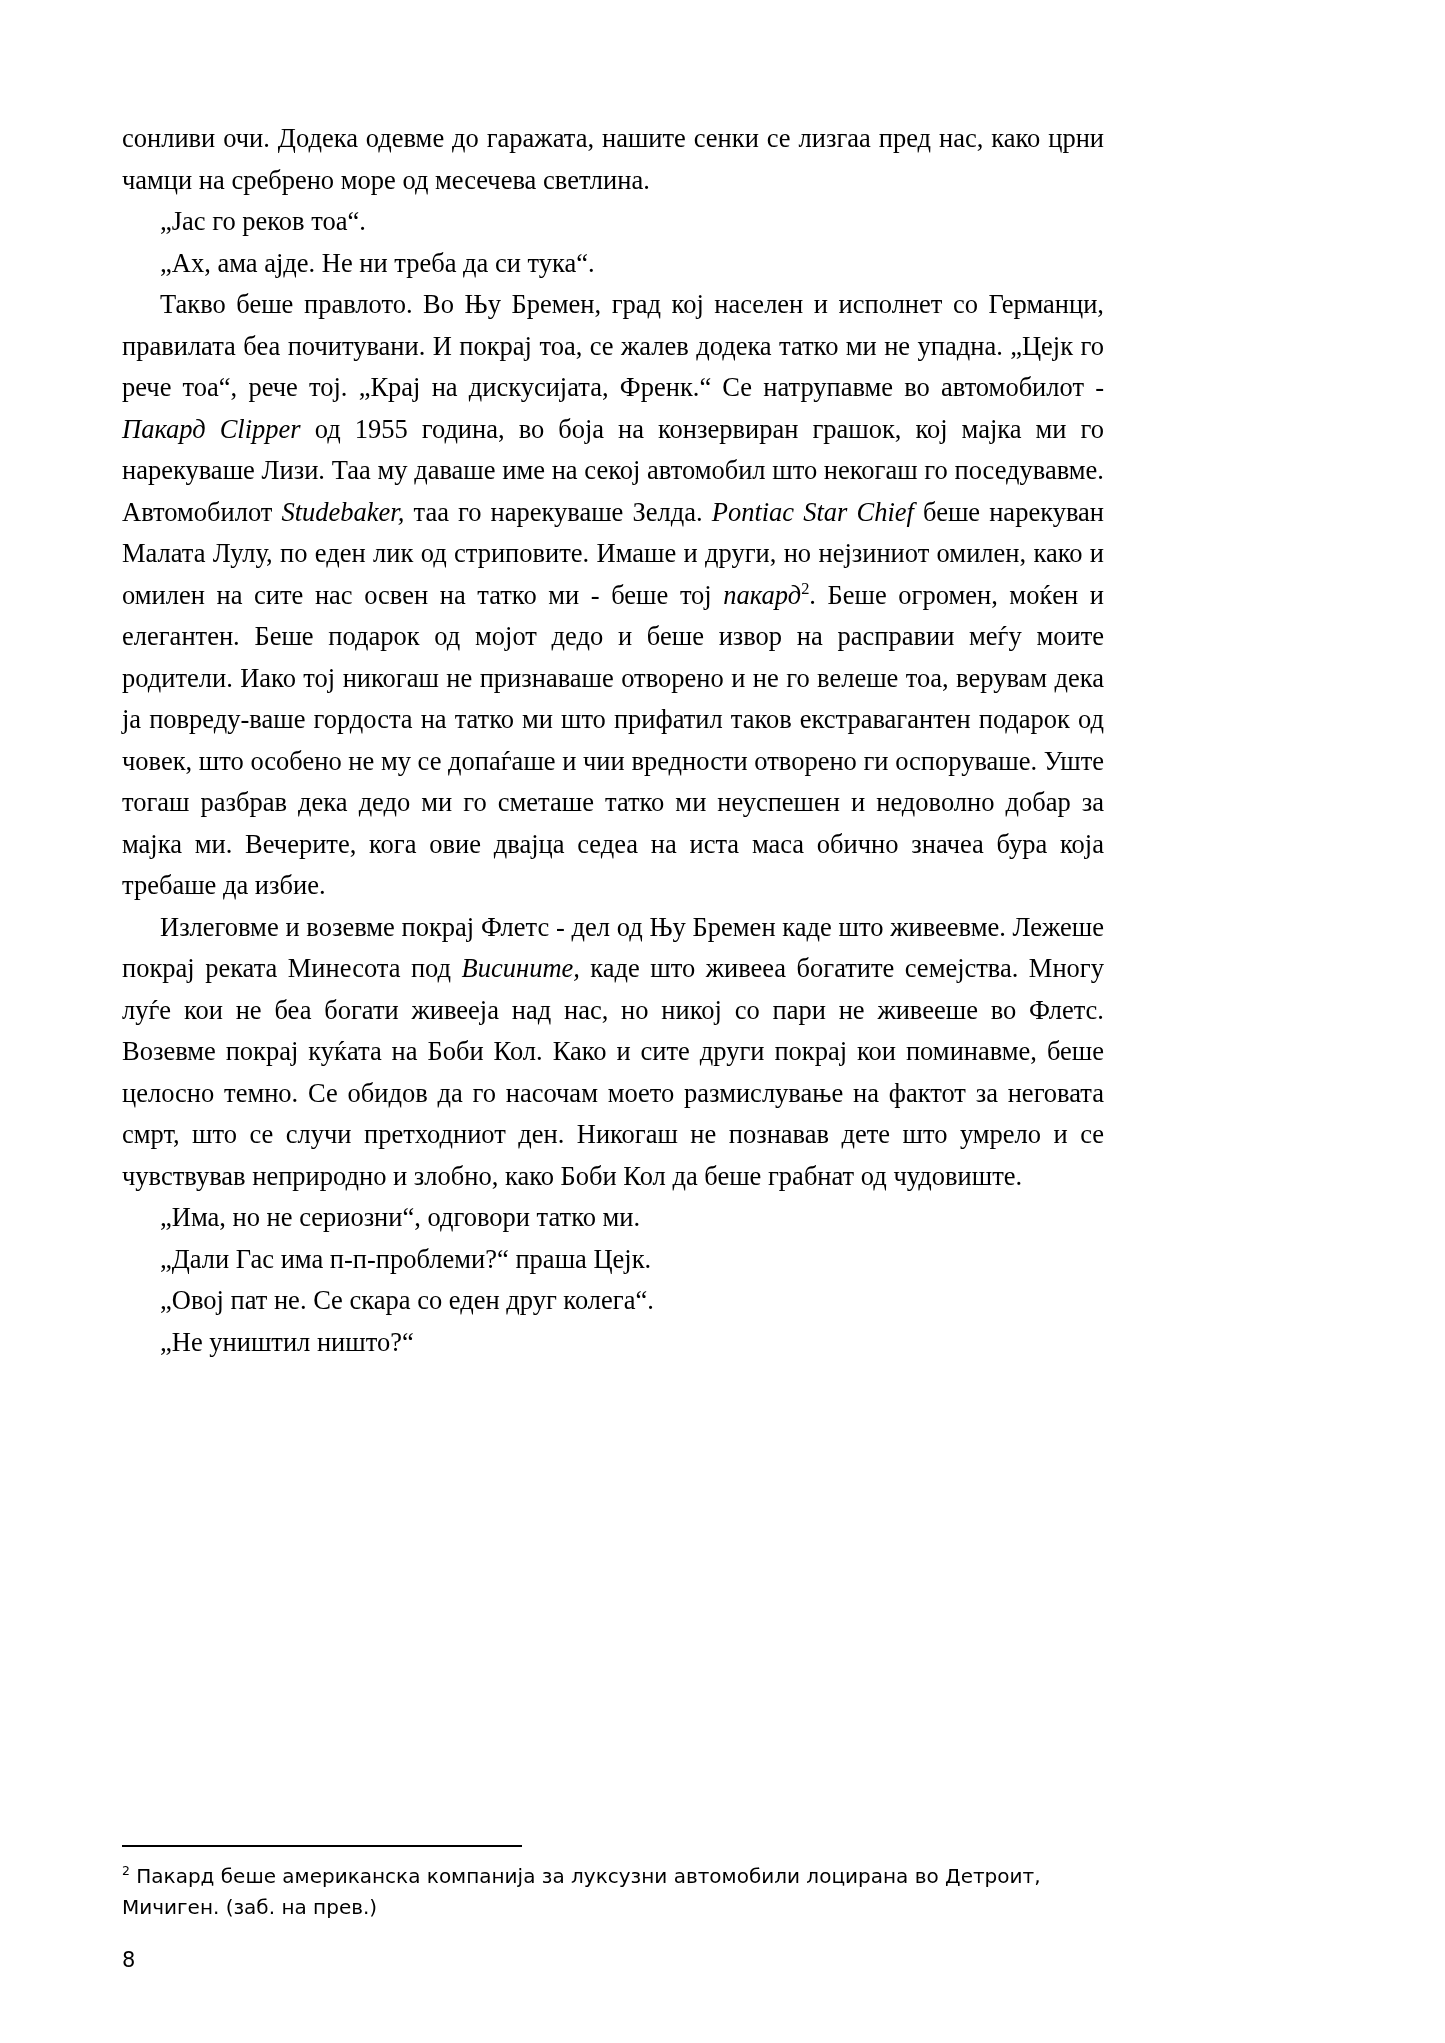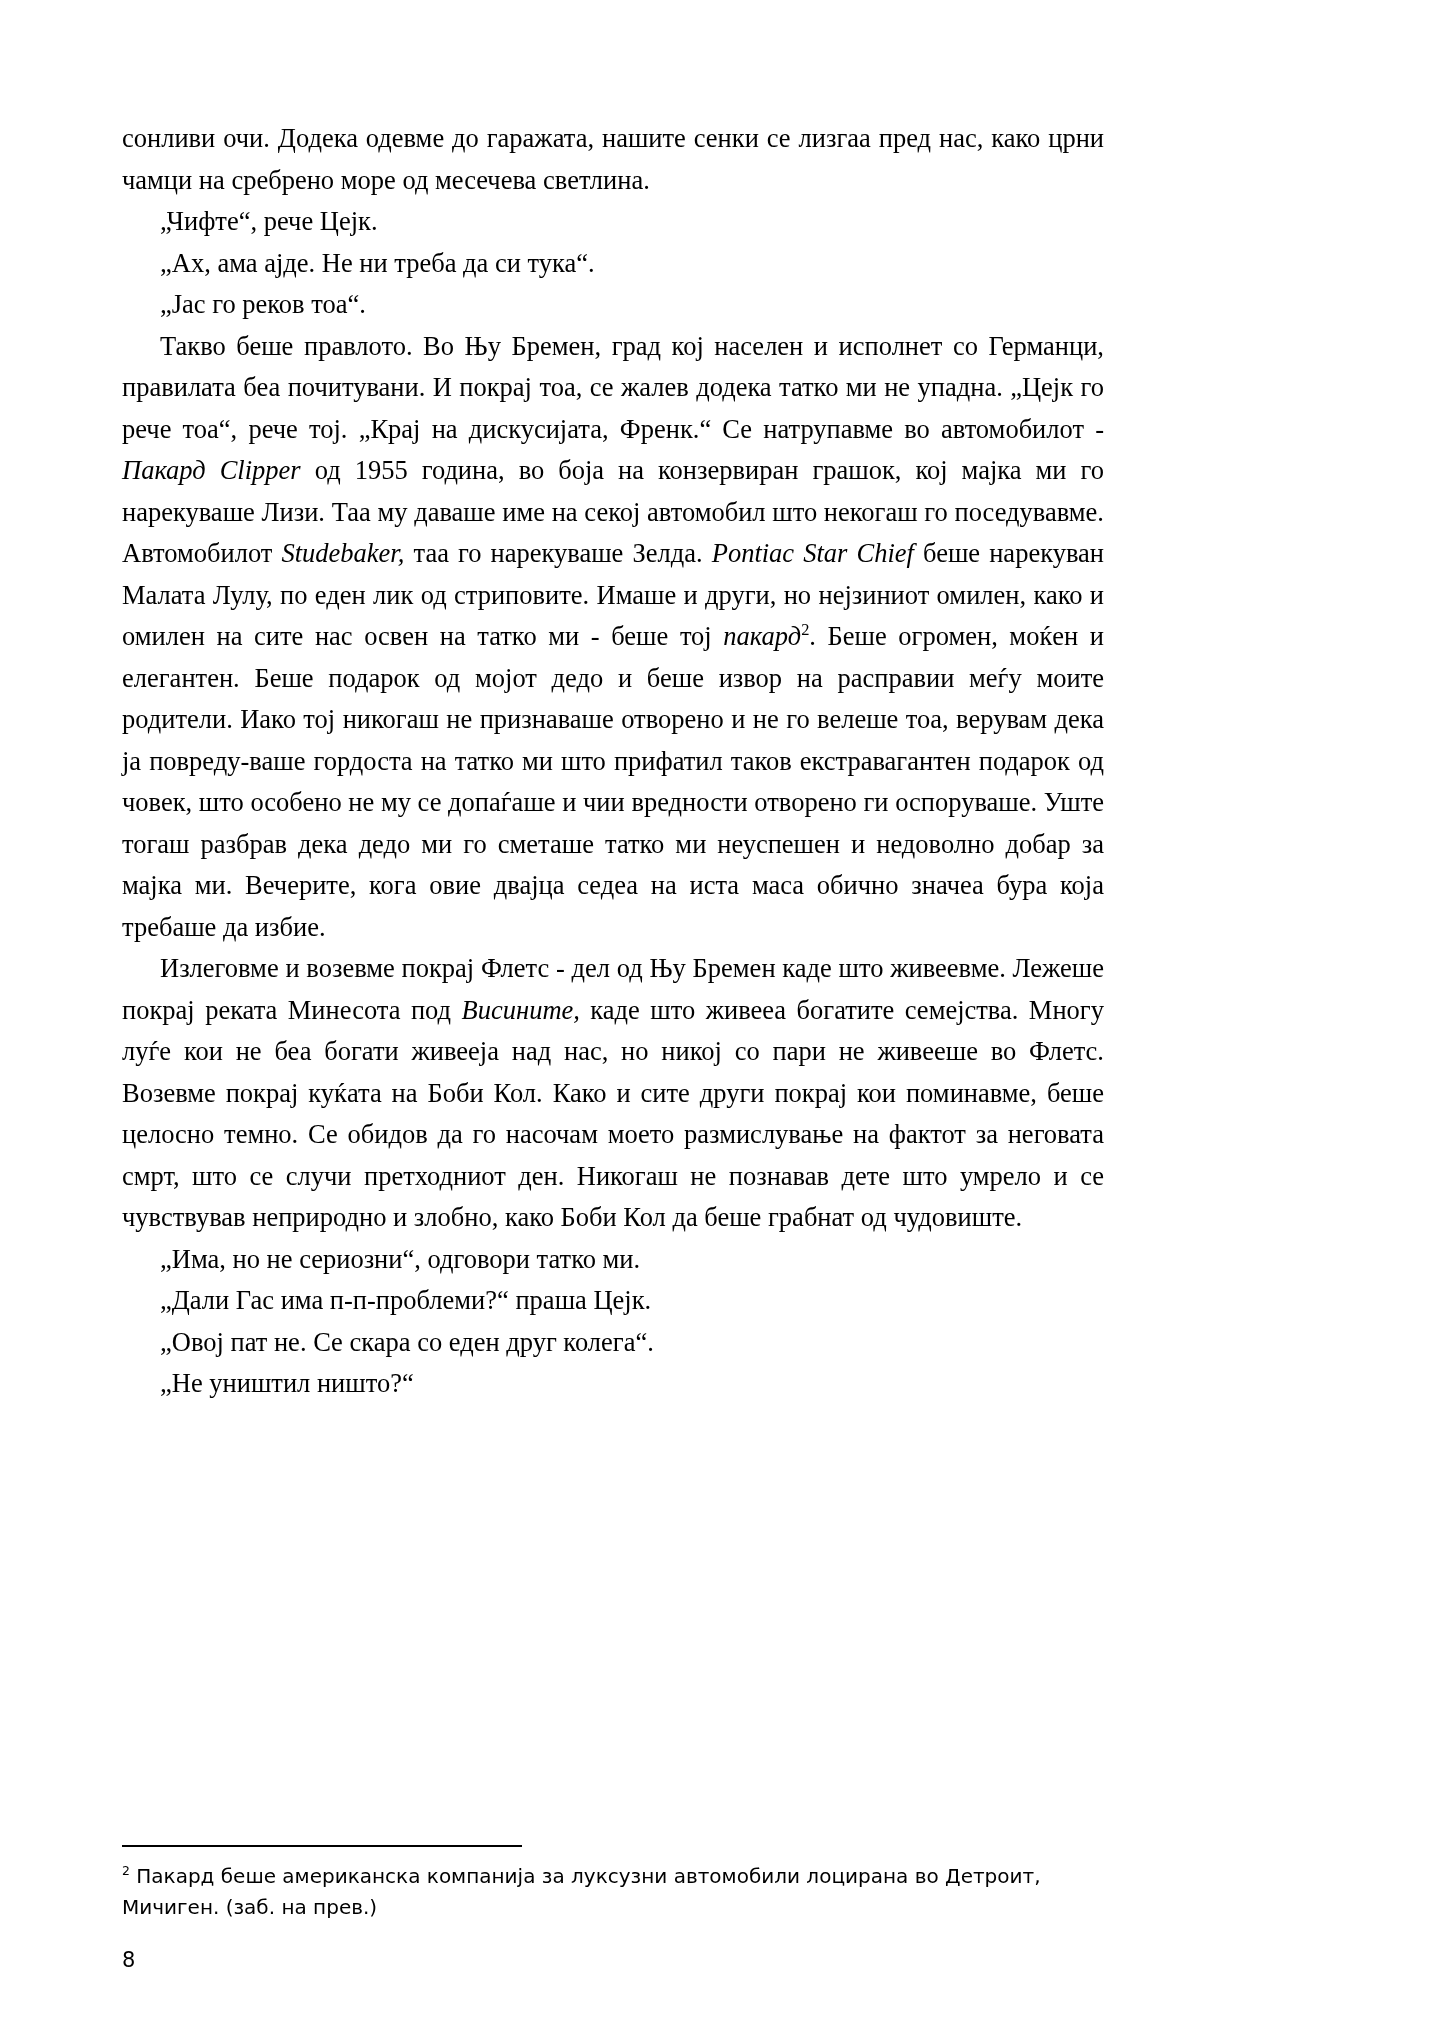--- a/index.html
+++ b/index.html
@@ -64,23 +64,22 @@
     margin-top: 24px;
     line-height: 26px;
   }
 </style>
 </head>
 <body>
 
 <div class="page">
   <div class="body-text">
       <p class="noindent"><span>сонливи очи. Додека одевме до гаражата, нашите сенки се лизгаа пред нас, како црни чамци на сребрено море од месечева светлина.</span></p>
-      <p><span>„Чифте“, рече Цејк.</span></p>
+      <p><span>„Јас го реков тоа“.</span></p>
       <p><span>„Ах, ама ајде. Не ни треба да си тука“.</span></p>
-      <p><span>„Јас го реков тоа“.</span></p>
       <p><span>Такво беше правлото. Во Њу Бремен, град кој населен и исполнет со Германци, правилата беа почитувани. И покрај тоа, се жалев додека татко ми не упадна. „Цејк го рече тоа“, рече тој. „Крај на дискусијата, Френк.“ Се натрупавме во автомобилот - </span><span class="it">Пакард Clipper</span><span> од 1955 година, во боја на конзервиран грашок, кој мајка ми го нарекуваше Лизи. Таа му даваше име на секој автомобил што некогаш го поседувавме. Автомобилот </span><span class="it">Studebaker,</span><span> таа го нарекуваше Зелда. </span><span class="it">Pontiac Star Chief</span><span> беше нарекуван Малата Лулу, по еден лик од стриповите. Имаше и други, но нејзиниот омилен, како и омилен на сите нас освен на татко ми - беше тој </span><span class="it">пакард</span><sup>2</sup><span>. Беше огромен, моќен и елегантен. Беше подарок од мојот дедо и беше извор на расправии меѓу моите родители. Иако тој никогаш не признаваше отворено и не го велеше тоа, верувам дека ја повреду-ваше гордоста на татко ми што прифатил таков екстравагантен подарок од човек, што особено не му се допаѓаше и чии вредности отворено ги оспоруваше. Уште тогаш разбрав дека дедо ми го сметаше татко ми неуспешен и недоволно добар за мајка ми. Вечерите, кога овие двајца седеа на иста маса обично значеа бура која требаше да избие.</span></p>
       <p><span>Излеговме и возевме покрај Флетс - дел од Њу Бремен каде што живеевме. Лежеше покрај реката Минесота под </span><span class="it">Висините,</span><span> каде што живееа богатите семејства. Многу луѓе кои не беа богати живееја над нас, но никој со пари не живееше во Флетс. Возевме покрај куќата на Боби Кол. Како и сите други покрај кои поминавме, беше целосно темно. Се обидов да го насочам моето размислување на фактот за неговата смрт, што се случи претходниот ден. Никогаш не познавав дете што умрело и се чувствував неприродно и злобно, како Боби Кол да беше грабнат од чудовиште.</span></p>
       <p><span>„Има, но не сериозни“, одговори татко ми.</span></p>
       <p><span>„Дали Гас има п-п-проблеми?“ праша Цејк.</span></p>
       <p><span>„Овој пат не. Се скара со еден друг колега“.</span></p>
       <p><span>„Не уништил ништо?“</span></p>
     </div>
 
   <div class="footnote-area">
     <div class="footnote-rule"></div>

